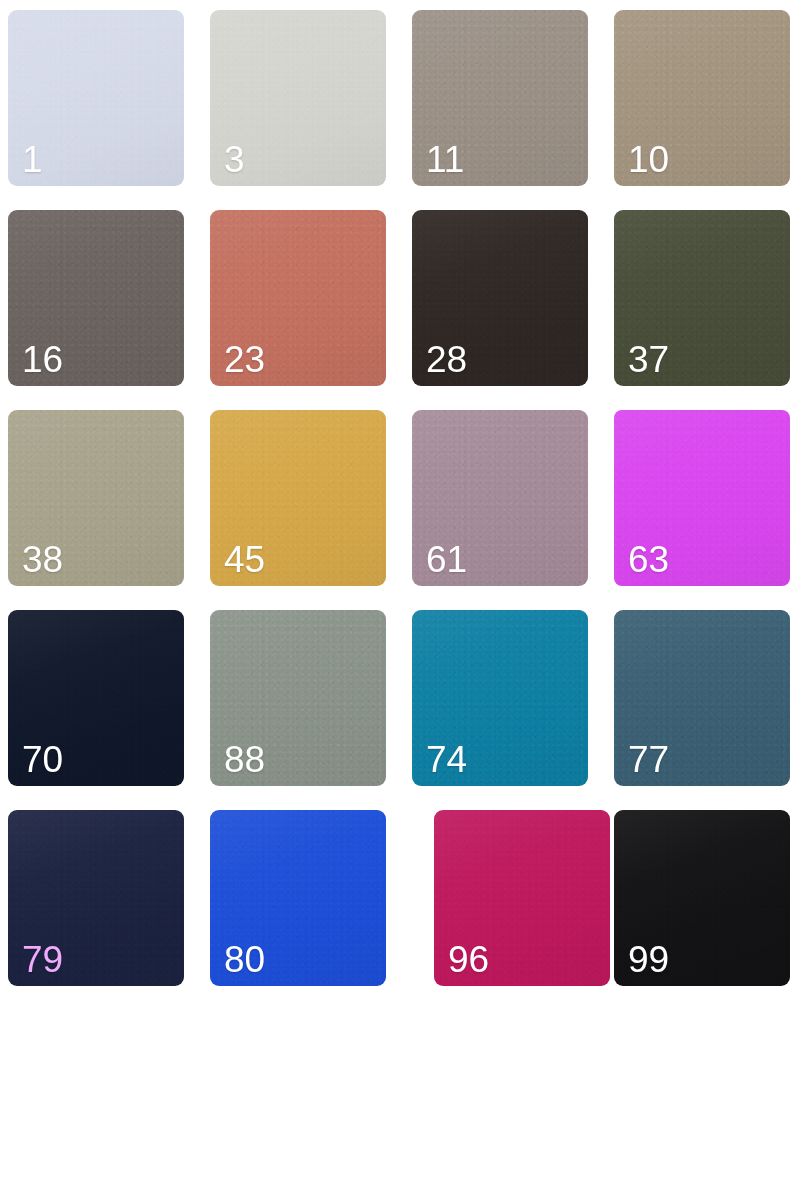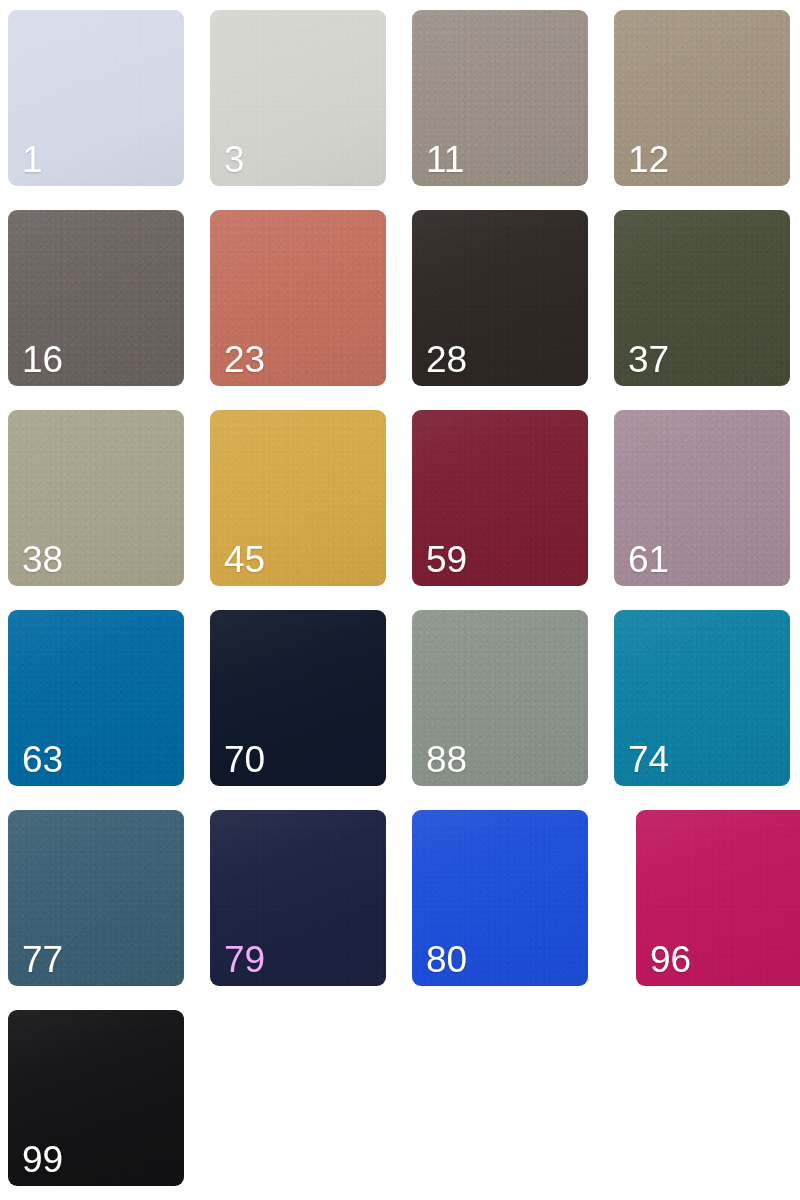--- a/index.html
+++ b/index.html
@@ -94,47 +94,44 @@
     <div class="swatch" style="background: rgb(214, 219, 234);">
       <span class="swatch-label" style="color: rgb(255, 255, 255);">1</span>
     </div>
     <div class="swatch" style="background: rgb(213, 213, 207);">
       <span class="swatch-label" style="color: rgb(255, 255, 255);">3</span>
     </div>
     <div class="swatch" style="background: rgb(154, 144, 134);">
       <span class="swatch-label" style="color: rgb(255, 255, 255);">11</span>
     </div>
     <div class="swatch" style="background: rgb(163, 148, 127);">
-      <span class="swatch-label" style="color: rgb(255, 255, 255);">12</span>
+      <span class="swatch-label" style="color: rgb(255, 255, 255);">10</span>
     </div>
     <div class="swatch" style="background: rgb(107, 99, 96);">
       <span class="swatch-label" style="color: rgb(255, 255, 255);">16</span>
     </div>
     <div class="swatch" style="background: rgb(195, 112, 95);">
       <span class="swatch-label" style="color: rgb(255, 255, 255);">23</span>
     </div>
     <div class="swatch" style="background: rgb(46, 39, 36);">
       <span class="swatch-label" style="color: rgb(255, 255, 255);">28</span>
     </div>
     <div class="swatch" style="background: rgb(71, 77, 56);">
       <span class="swatch-label" style="color: rgb(255, 255, 255);">37</span>
     </div>
     <div class="swatch" style="background: rgb(167, 163, 140);">
       <span class="swatch-label" style="color: rgb(255, 255, 255);">38</span>
     </div>
     <div class="swatch" style="background: rgb(213, 168, 73);">
       <span class="swatch-label" style="color: rgb(255, 255, 255);">45</span>
     </div>
-    <div class="swatch" style="background: rgb(124, 30, 50);">
-      <span class="swatch-label" style="color: rgb(255, 255, 255);">59</span>
-    </div>
     <div class="swatch" style="background: rgb(165, 139, 153);">
       <span class="swatch-label" style="color: rgb(255, 255, 255);">61</span>
     </div>
-    <div class="swatch" style="background: #0369a1;">
+    <div class="swatch" style="background: #d946ef; border-radius: 8px;">
       <span class="swatch-label" style="color: rgb(255, 255, 255);">63</span>
     </div>
     <div class="swatch" style="background: #0f172a;">
       <span class="swatch-label" style="color: rgb(255, 255, 255);">70</span>
     </div>
     <div class="swatch" style="background: rgb(138, 147, 138);">
       <span class="swatch-label" style="color: rgb(255, 255, 255);">88</span>
     </div>
     <div class="swatch" style="background: rgb(14, 127, 163);">
       <span class="swatch-label" style="color: rgb(255, 255, 255);">74</span>

